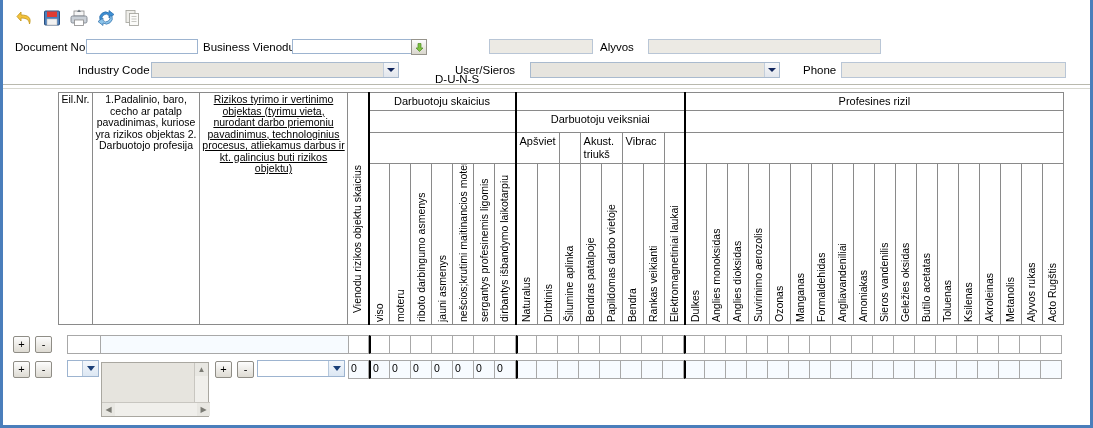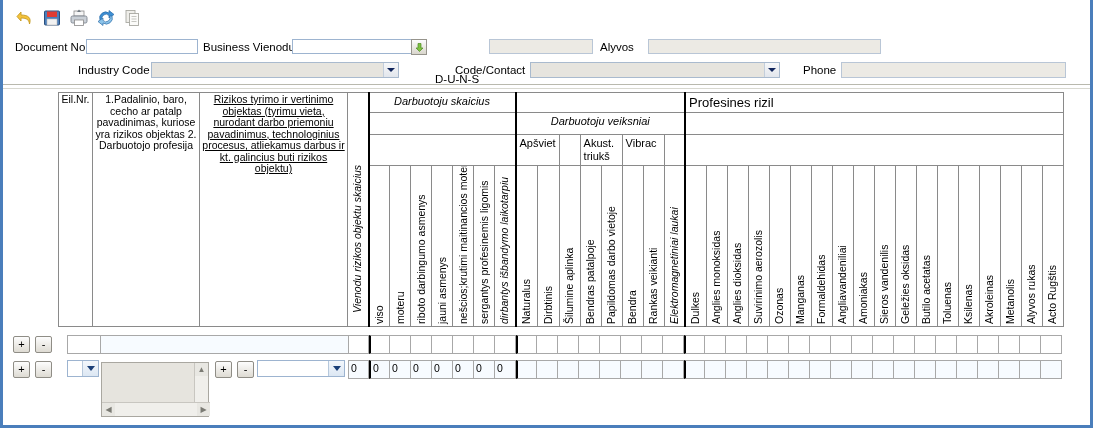--- a/index.html
+++ b/index.html
@@ -113,21 +113,21 @@
     font-size: 10.5px;
     color: #000;
   }
   .gtable td {
     border: 1px solid #8a8a8a;
     background: #ffffff;
     vertical-align: top;
     padding: 0;
     overflow: hidden;
   }
-  .thick-r { border-right: 2px solid #000 !important; font-style: italic; }
+  .thick-r { border-right: 2px solid #000 !important; }
 
   .cellpad {
     padding: 1px 2px;
     text-align: center;
     line-height: 11.5px;
     font-size: 10.5px;
   }
   .grouphdr {
     text-align: center;
     font-size: 11px;
@@ -151,22 +151,22 @@
     display: block;
   }
   .vcell { height: 160px; vertical-align: bottom; }
   .vinner {
     height: 160px;
     display: flex;
     align-items: flex-end;
     justify-content: center;
   }
   .rightlabel {
-    text-align: left;
-    font-size: 13px;
+    text-align: center;
+    font-size: 11px;
     padding: 2px 3px;
     white-space: nowrap;
   }
 
   
   .botwrap {
     position: absolute;
     left: 0; top: 330px;
     width: 1087px; height: 95px;
     background: #ffffff;
@@ -321,21 +321,21 @@
     <span class="fld-label" style="left:597px; top:4px;">Alyvos</span>
     <input class="fld-input ro" style="left: 645px; top: 3px; width: 233px;" readonly="" value="">
 
     <span class="fld-label" style="left:75px; top:27px;">Industry Code</span>
     <div class="fld-combo" style="left:148px; top:26px; width:248px;">
       <span class="combo-arrow">
           <span class="tri"></span>
         </span>
     </div>
 
-    <span class="fld-label" style="left:452px; top:27px;">Code/Contact</span>
+    <span class="fld-label" style="left:452px; top:27px;">User/Sieros</span>
     <div class="fld-combo" style="left:527px; top:26px; width:250px;">
       <span class="combo-arrow">
           <span class="tri"></span>
         </span>
     </div>
 
     <span class="fld-label" style="left:800px; top:27px;">Phone</span>
     <input class="fld-input ro" style="left: 838px; top: 26px; width: 225px; height: 16px;" readonly="" value="">
   </div>
 

